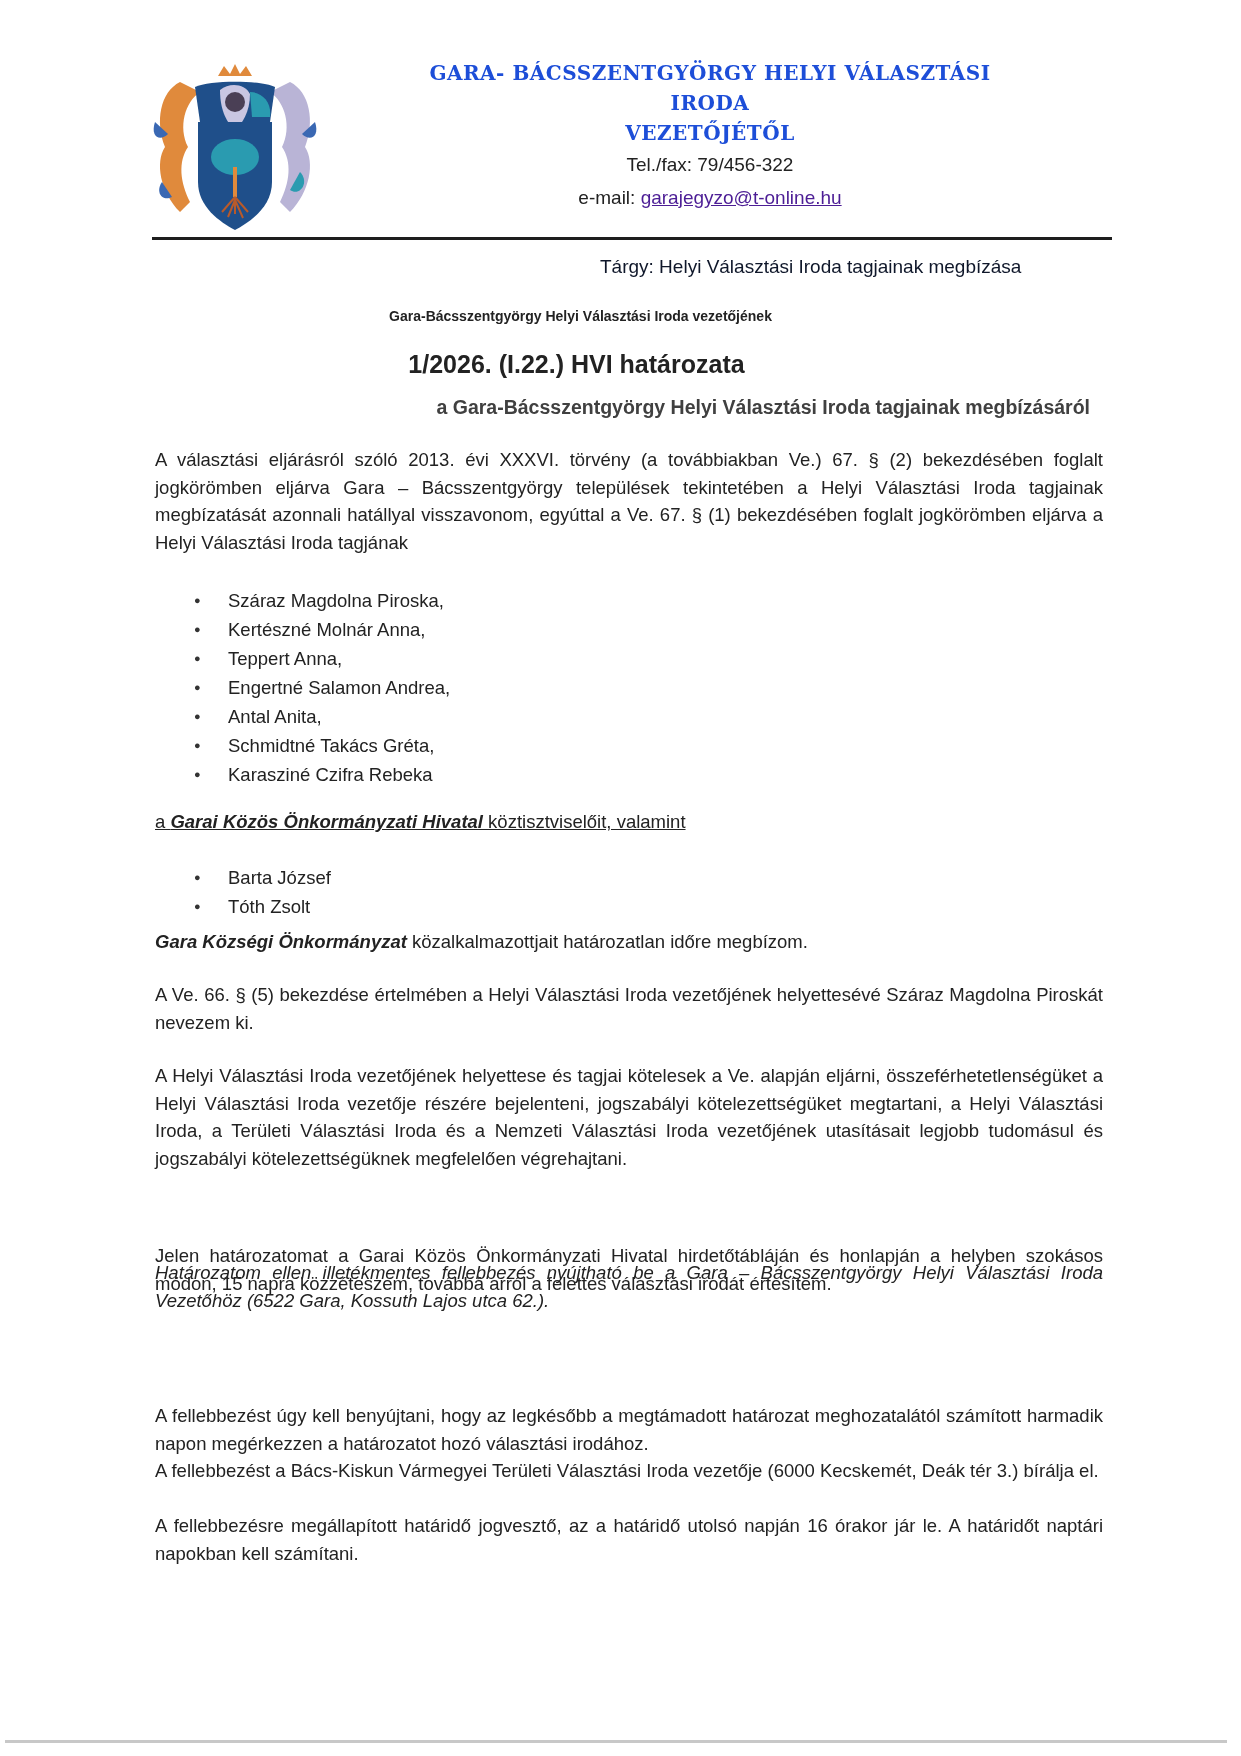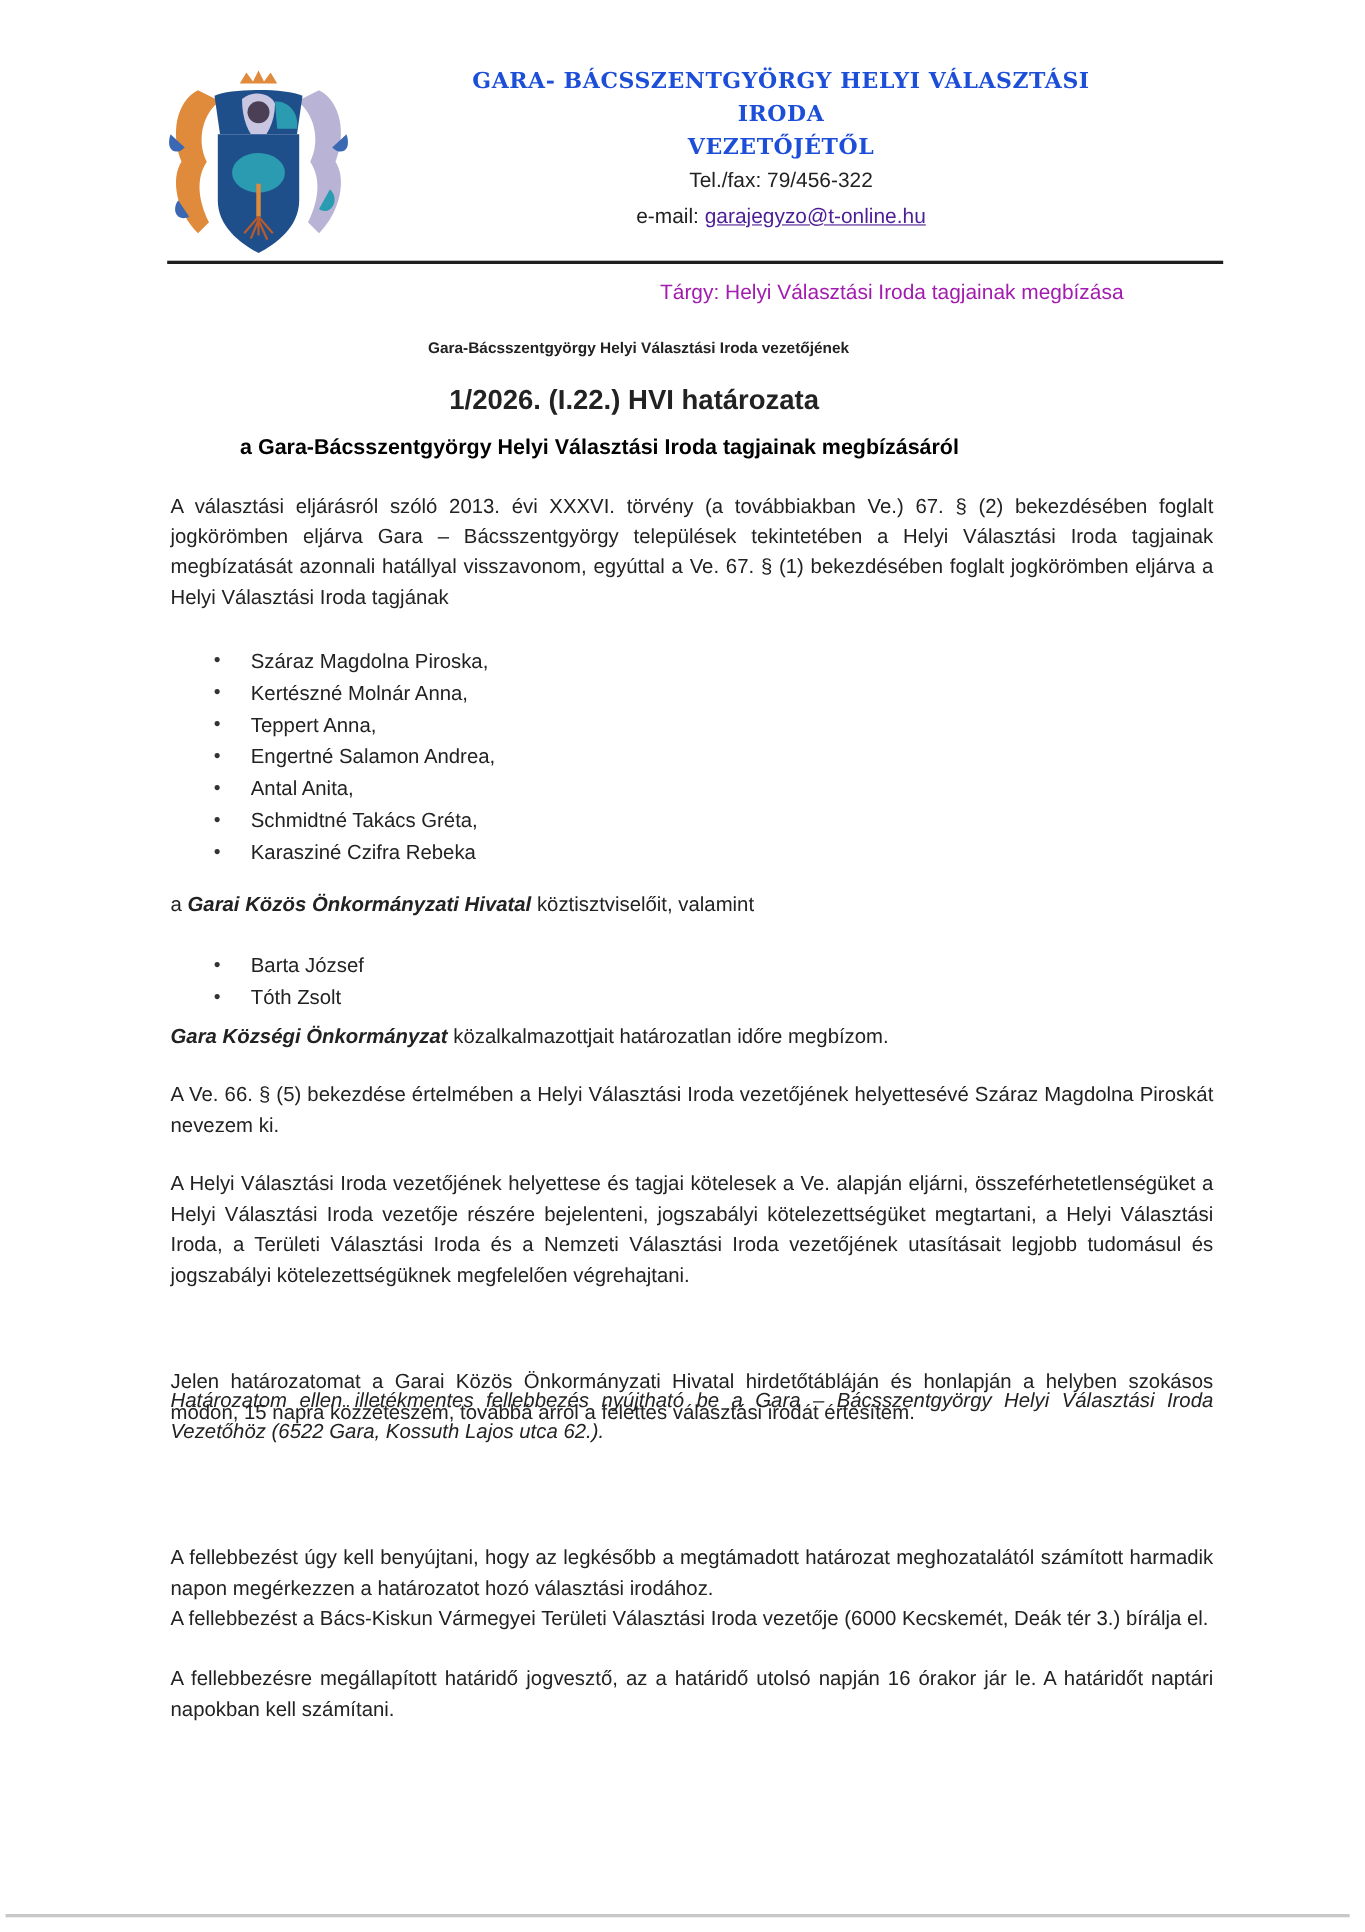--- a/index.html
+++ b/index.html
@@ -5,27 +5,27 @@
     html, body { margin: 0; padding: 0; background: #ffffff; }
     body { width: 1241px; height: 1756px; position: relative; overflow: hidden;
            font-family: "Liberation Sans", sans-serif; color: #1a1a1a; }
     .crest { position: absolute; left: 150px; top: 62px; width: 170px; height: 170px; }
     .header { position: absolute; left: 400px; top: 58px; width: 620px; text-align: center; }
     .hdr-title { font-family: "DejaVu Serif", serif; font-weight: bold; font-size: 20px;
                  letter-spacing: 0.5px; color: #1d4ed8; line-height: 30px; text-transform: uppercase; }
     .hdr-line { font-size: 19px; line-height: 33px; color: #222; }
     .hdr-line a { color: #4c1d95; text-decoration: underline; }
     .rule { position: absolute; left: 152px; top: 237px; width: 960px; height: 3px; background: #1e1e1e; }
-    .subject { position: absolute; left: 600px; top: 256px; font-size: 19px; color: #a21caf; }
+    .subject { position: absolute; left: 600px; top: 256px; font-size: 19px; color: #0f172a; }
     .title1 { position: absolute; left: 0; width: 1161px; top: 308px; text-align: center;
               font-size: 14px; font-weight: bold; color: #222; }
     .title2 { position: absolute; left: 0; width: 1153px; top: 350px; text-align: center;
               font-size: 25px; font-weight: bold; color: #222; }
-    .title3 { position: absolute; left: 0; width: 1090px; top: 396px; text-align: center;
-              font-size: 19.5px; font-weight: bold; color: #000000; }
+    .title3 { position: absolute; left: 0; width: 1090px; top: 396px; text-align: right;
+              font-size: 19.5px; font-weight: bold; color: #404040; }
     .body-text { position: absolute; left: 155px; width: 948px; font-size: 18.5px;
                  line-height: 27.5px; text-align: justify; color: #222; }
     .body-text.left { text-align: left; }
     ul.names { position: absolute; left: 190px; margin: 0; padding: 0; list-style: none;
                font-size: 18.5px; line-height: 29px; color: #222; }
     ul.names li { position: relative; padding-left: 38px; }
     ul.names li::before { content: "●"; position: absolute; left: 4px; top: 0; font-size: 11px; color: #333; }
     .bi { font-weight: bold; font-style: italic; }
     .bottom-rule { position: absolute; left: 5px; top: 1740px; width: 1222px; height: 3px; background: #c8c8c8; }
   </style>
@@ -80,21 +80,21 @@
 <ul class="names" style="top:586px;">
   <li>Száraz Magdolna Piroska,</li>
   <li>Kertészné Molnár Anna,</li>
   <li>Teppert Anna,</li>
   <li>Engertné Salamon Andrea,</li>
   <li>Antal Anita,</li>
   <li>Schmidtné Takács Gréta,</li>
   <li>Karasziné Czifra Rebeka</li>
 </ul>
 
-<div class="body-text left" style="top:808px;">
+<div class="body-text left" style="top:808px;text-decoration:underline;">
   <span>a </span><span class="bi">Garai Közös Önkormányzati Hivatal</span><span> köztisztviselőit, valamint</span>
 </div>
 
 <ul class="names" style="top:863px;">
   <li>Barta József</li>
   <li>Tóth Zsolt</li>
 </ul>
 
 <div class="body-text left" style="top:928px;">
   <span class="bi">Gara Községi Önkormányzat</span><span> közalkalmazottjait határozatlan időre megbízom.</span>

